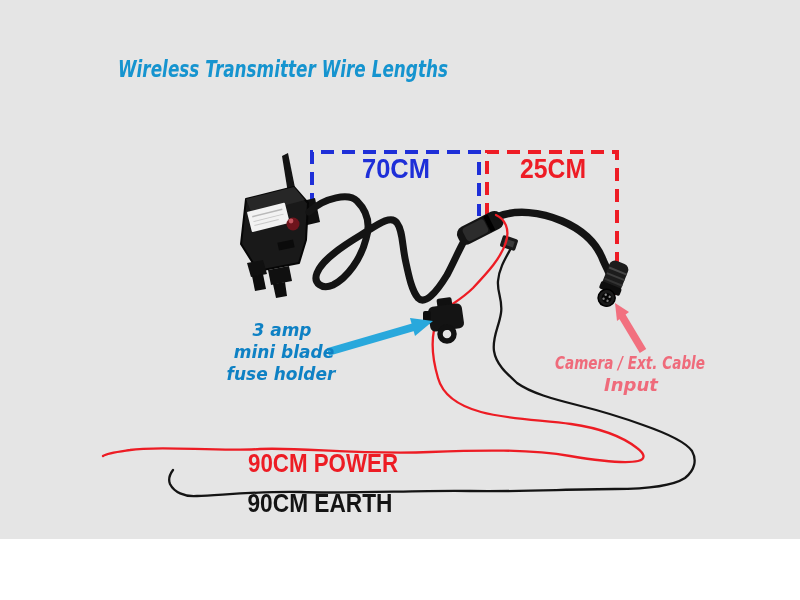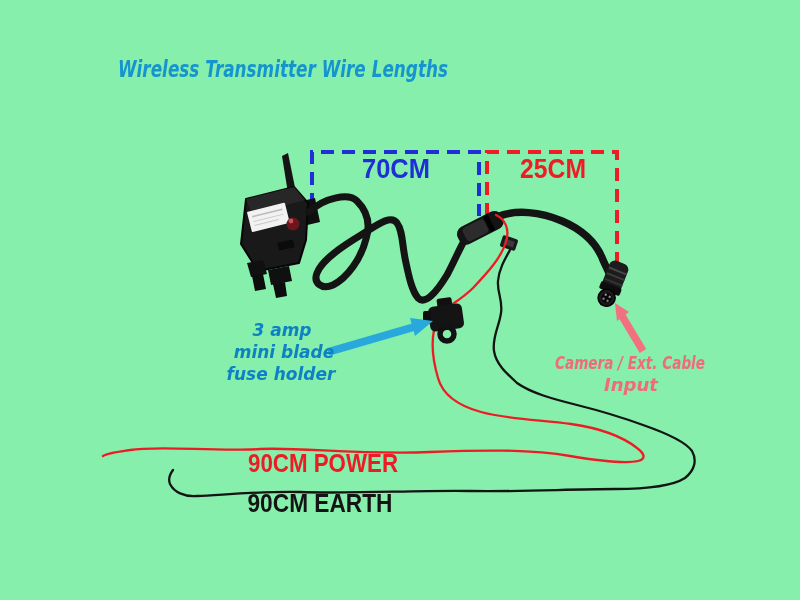--- a/index.html
+++ b/index.html
@@ -1,16 +1,16 @@
 <!DOCTYPE html>
 <html><head>
 <meta charset="utf-8">
 <style>
   html,body{margin:0;padding:0;background:#ffffff;}
-  #stage{position:relative;width:800px;height:600px;background:#86efac;overflow:hidden;
+  #stage{position:relative;width:800px;height:539px;background:#e5e5e5;overflow:hidden;
          font-family:"DejaVu Sans","Liberation Sans",sans-serif;}
   svg{display:block;}
   text{user-select:none;}
   .title-text{font-style:italic;font-weight:bold;font-size:23px;}
   .bracket-label{font-family:"Liberation Sans",sans-serif;font-weight:bold;font-size:27px;}
   .callout-text{font-style:italic;font-weight:bold;font-size:17px;}
   .camera-text{font-style:italic;font-weight:bold;font-size:18px;}
   .wire-label{font-family:"Liberation Sans",sans-serif;font-weight:bold;font-size:25px;}
 </style>
 </head>

